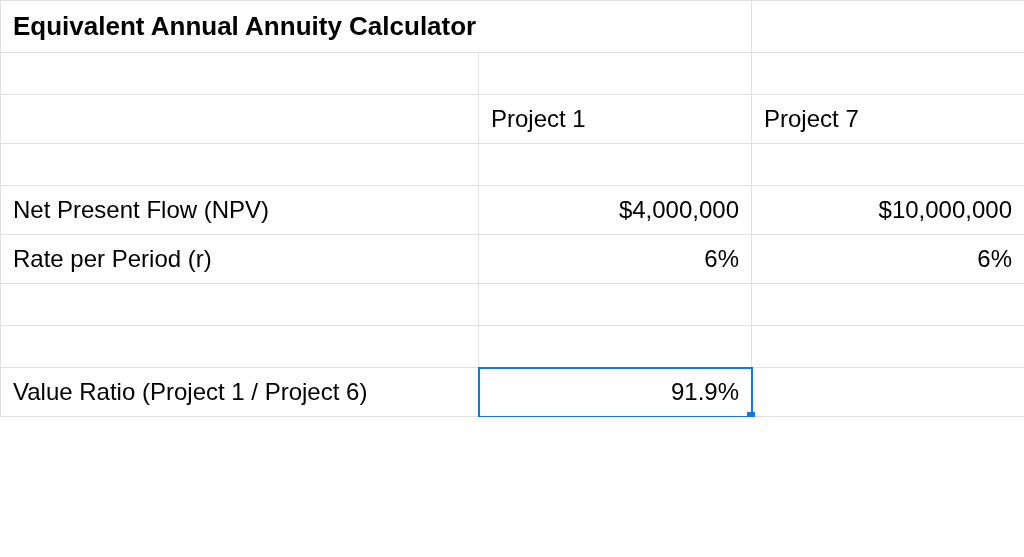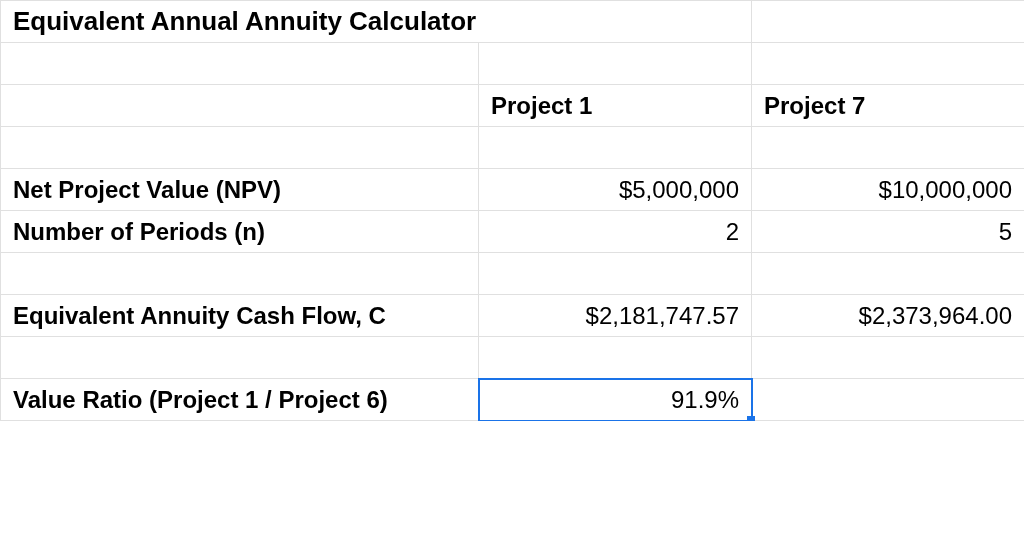--- a/index.html
+++ b/index.html
@@ -9,29 +9,29 @@
       background: #fff;
       width: 1024px;
     }
     table {
       border-collapse: collapse;
       width: 100%;
       table-layout: fixed;
     }
     td {
       border: 1px solid #e0e0e0;
-      padding: 0 12px;
+      padding: 10px 12px;
       height: 42px;
       vertical-align: middle;
       white-space: nowrap;
       overflow: visible;
     }
     .col-label { width: 478px; }
     .col-val { width: 273px; }
-    .bold { font-weight: 700; margin-top: 10px; }
+    .bold { font-weight: 400; margin-top: 10px; }
     .right { text-align: right; }
     .title-cell {
       font-weight: 700;
       font-size: 26px;
     }
     .selected {
       position: relative;
       outline: 2px solid #1a73e8;
       outline-offset: -1px;
       text-align: right;
@@ -69,38 +69,33 @@
       <td></td>
       <td class="bold">Project 1</td>
       <td class="bold">Project 7</td>
     </tr>
     <tr>
       <td></td>
       <td></td>
       <td></td>
     </tr>
     <tr>
-      <td class="bold">Net Project Value (NPV)</td>
-      <td class="right">$5,000,000</td>
+      <td class="bold">Net Present Flow (NPV)</td>
+      <td class="right">$4,000,000</td>
       <td class="right">$10,000,000</td>
     </tr>
     <tr>
-      <td class="bold">Number of Periods (n)</td>
-      <td class="right">2</td>
-      <td class="right">5</td>
+      <td class="bold">Rate per Period (r)</td>
+      <td class="right">6%</td>
+      <td class="right">6%</td>
     </tr>
     <tr>
       <td></td>
       <td></td>
       <td></td>
-    </tr>
-    <tr>
-      <td class="bold">Equivalent Annuity Cash Flow, C</td>
-      <td class="right">$2,181,747.57</td>
-      <td class="right">$2,373,964.00</td>
     </tr>
     <tr>
       <td></td>
       <td></td>
       <td></td>
     </tr>
     <tr>
       <td class="bold">Value Ratio (Project 1 / Project 6)</td>
       <td class="right selected">91.9%</td>
       <td class="right"></td>

